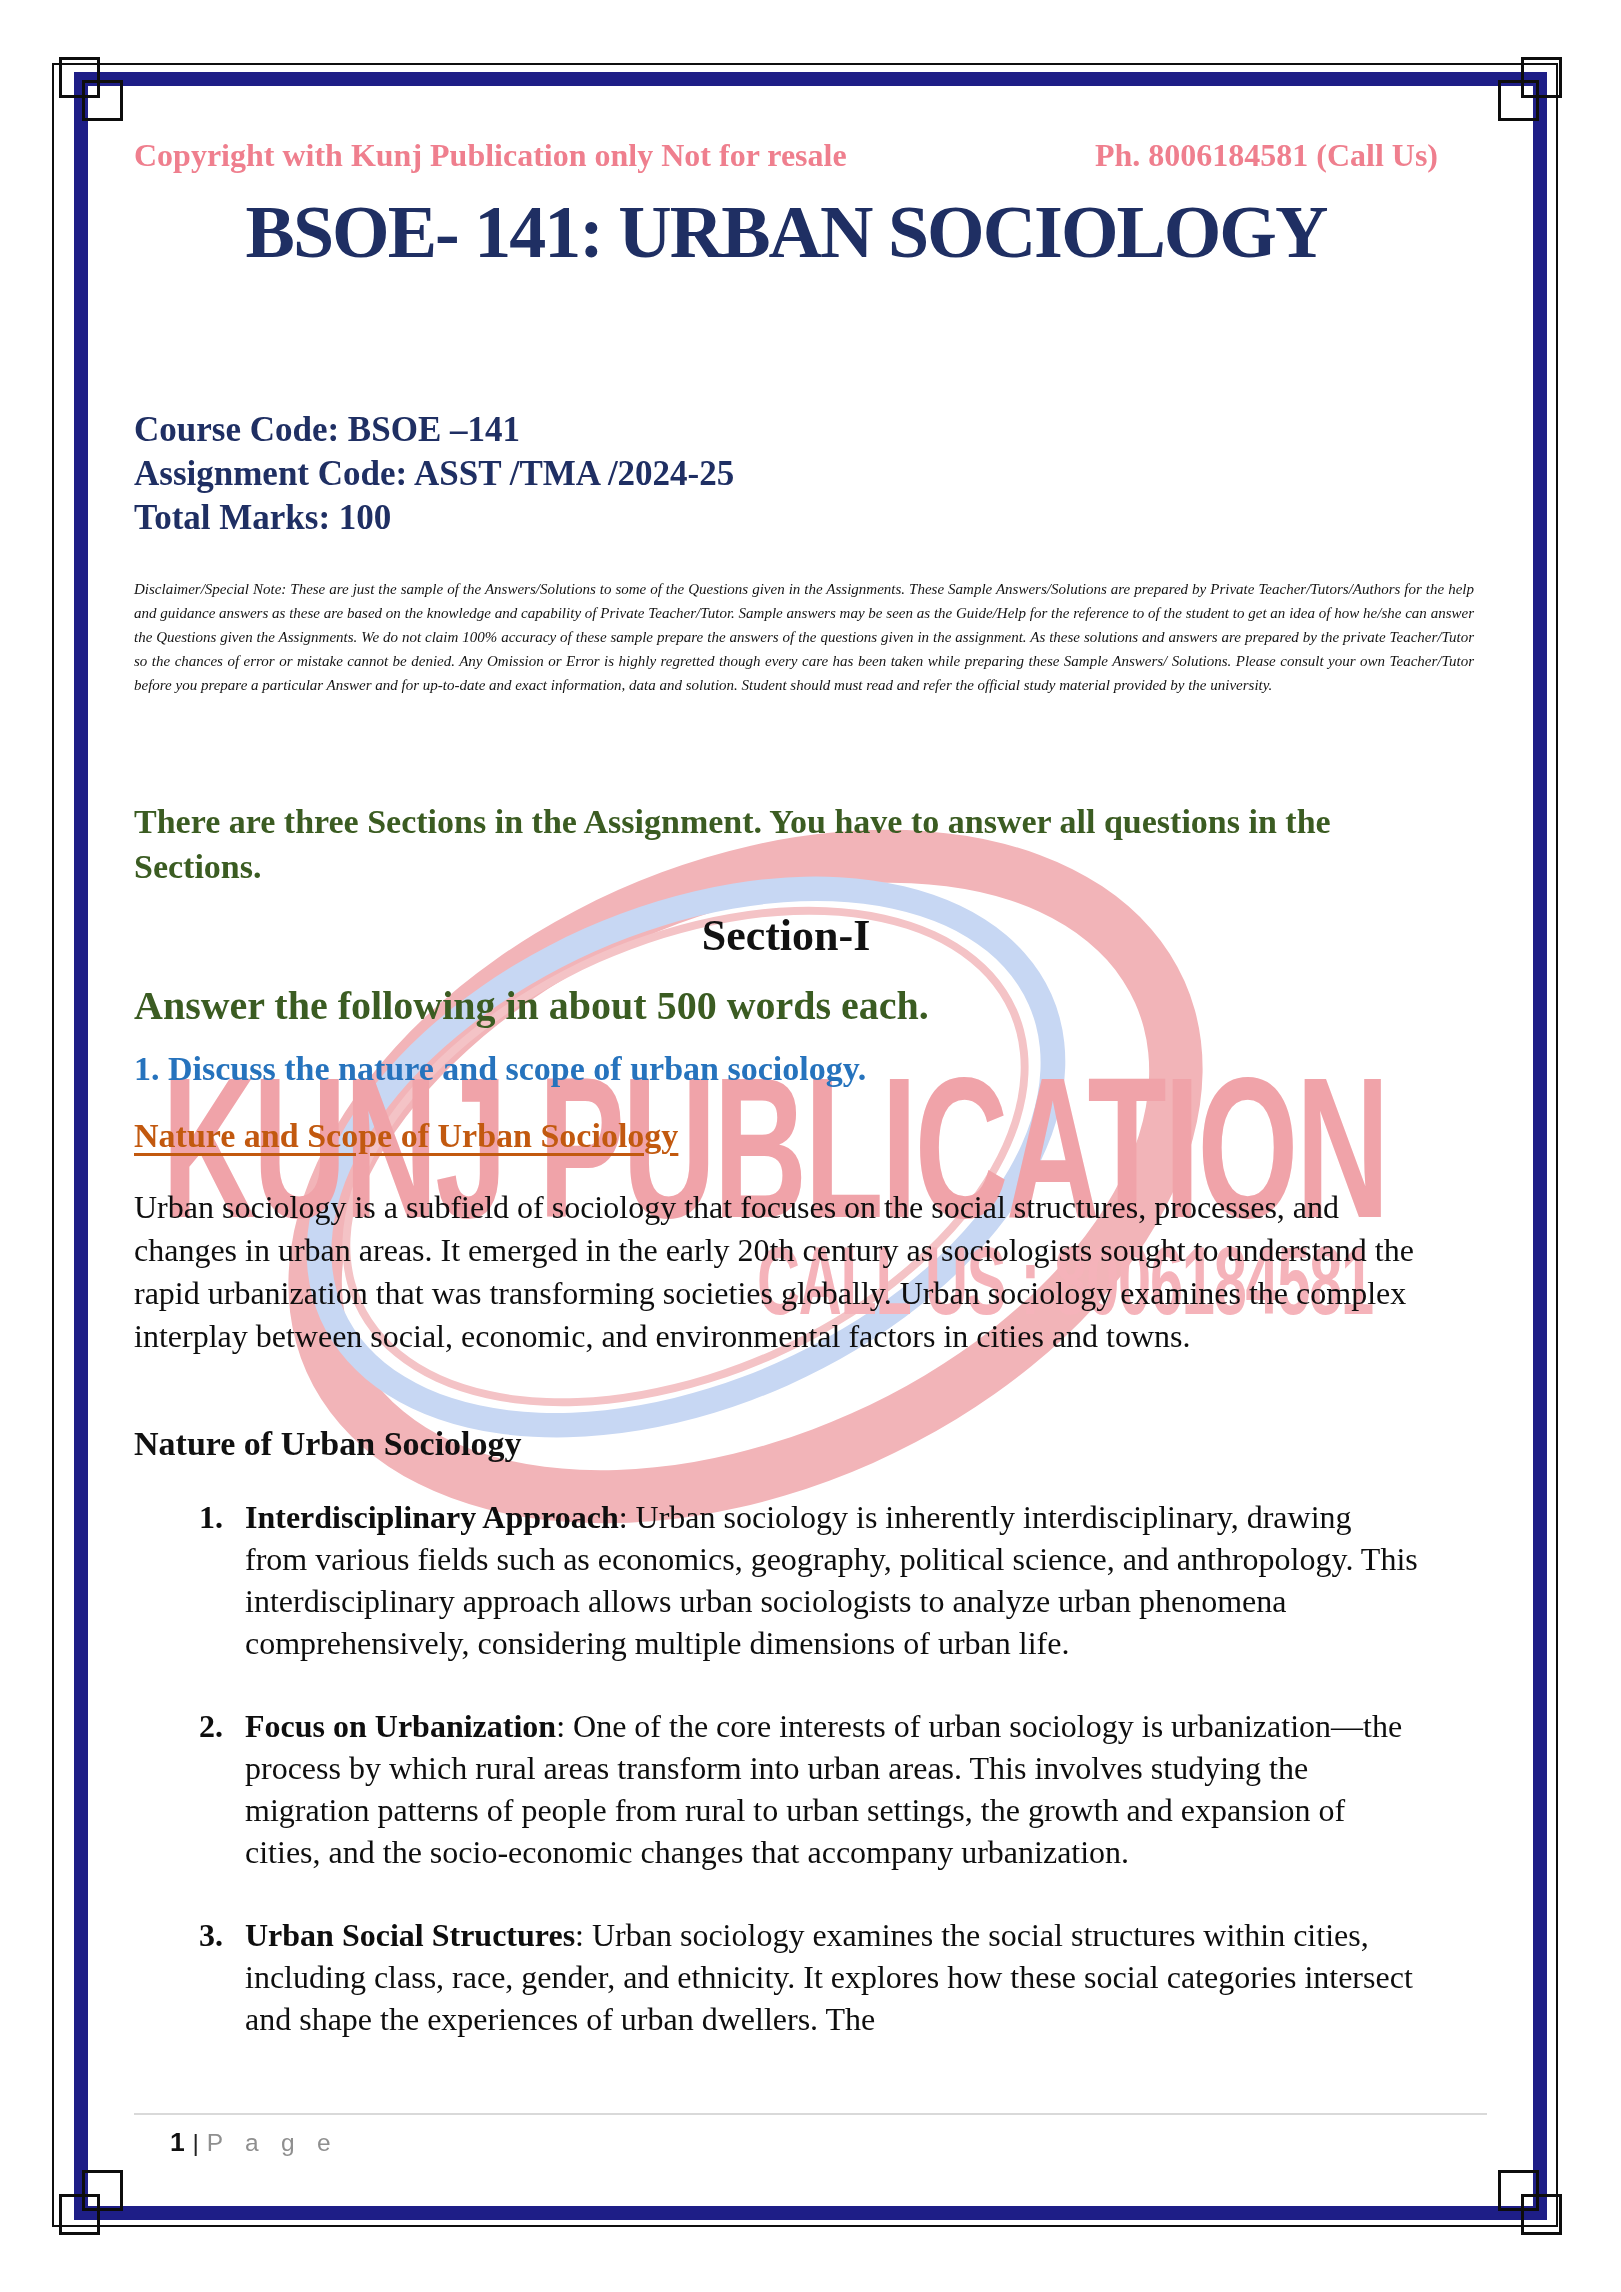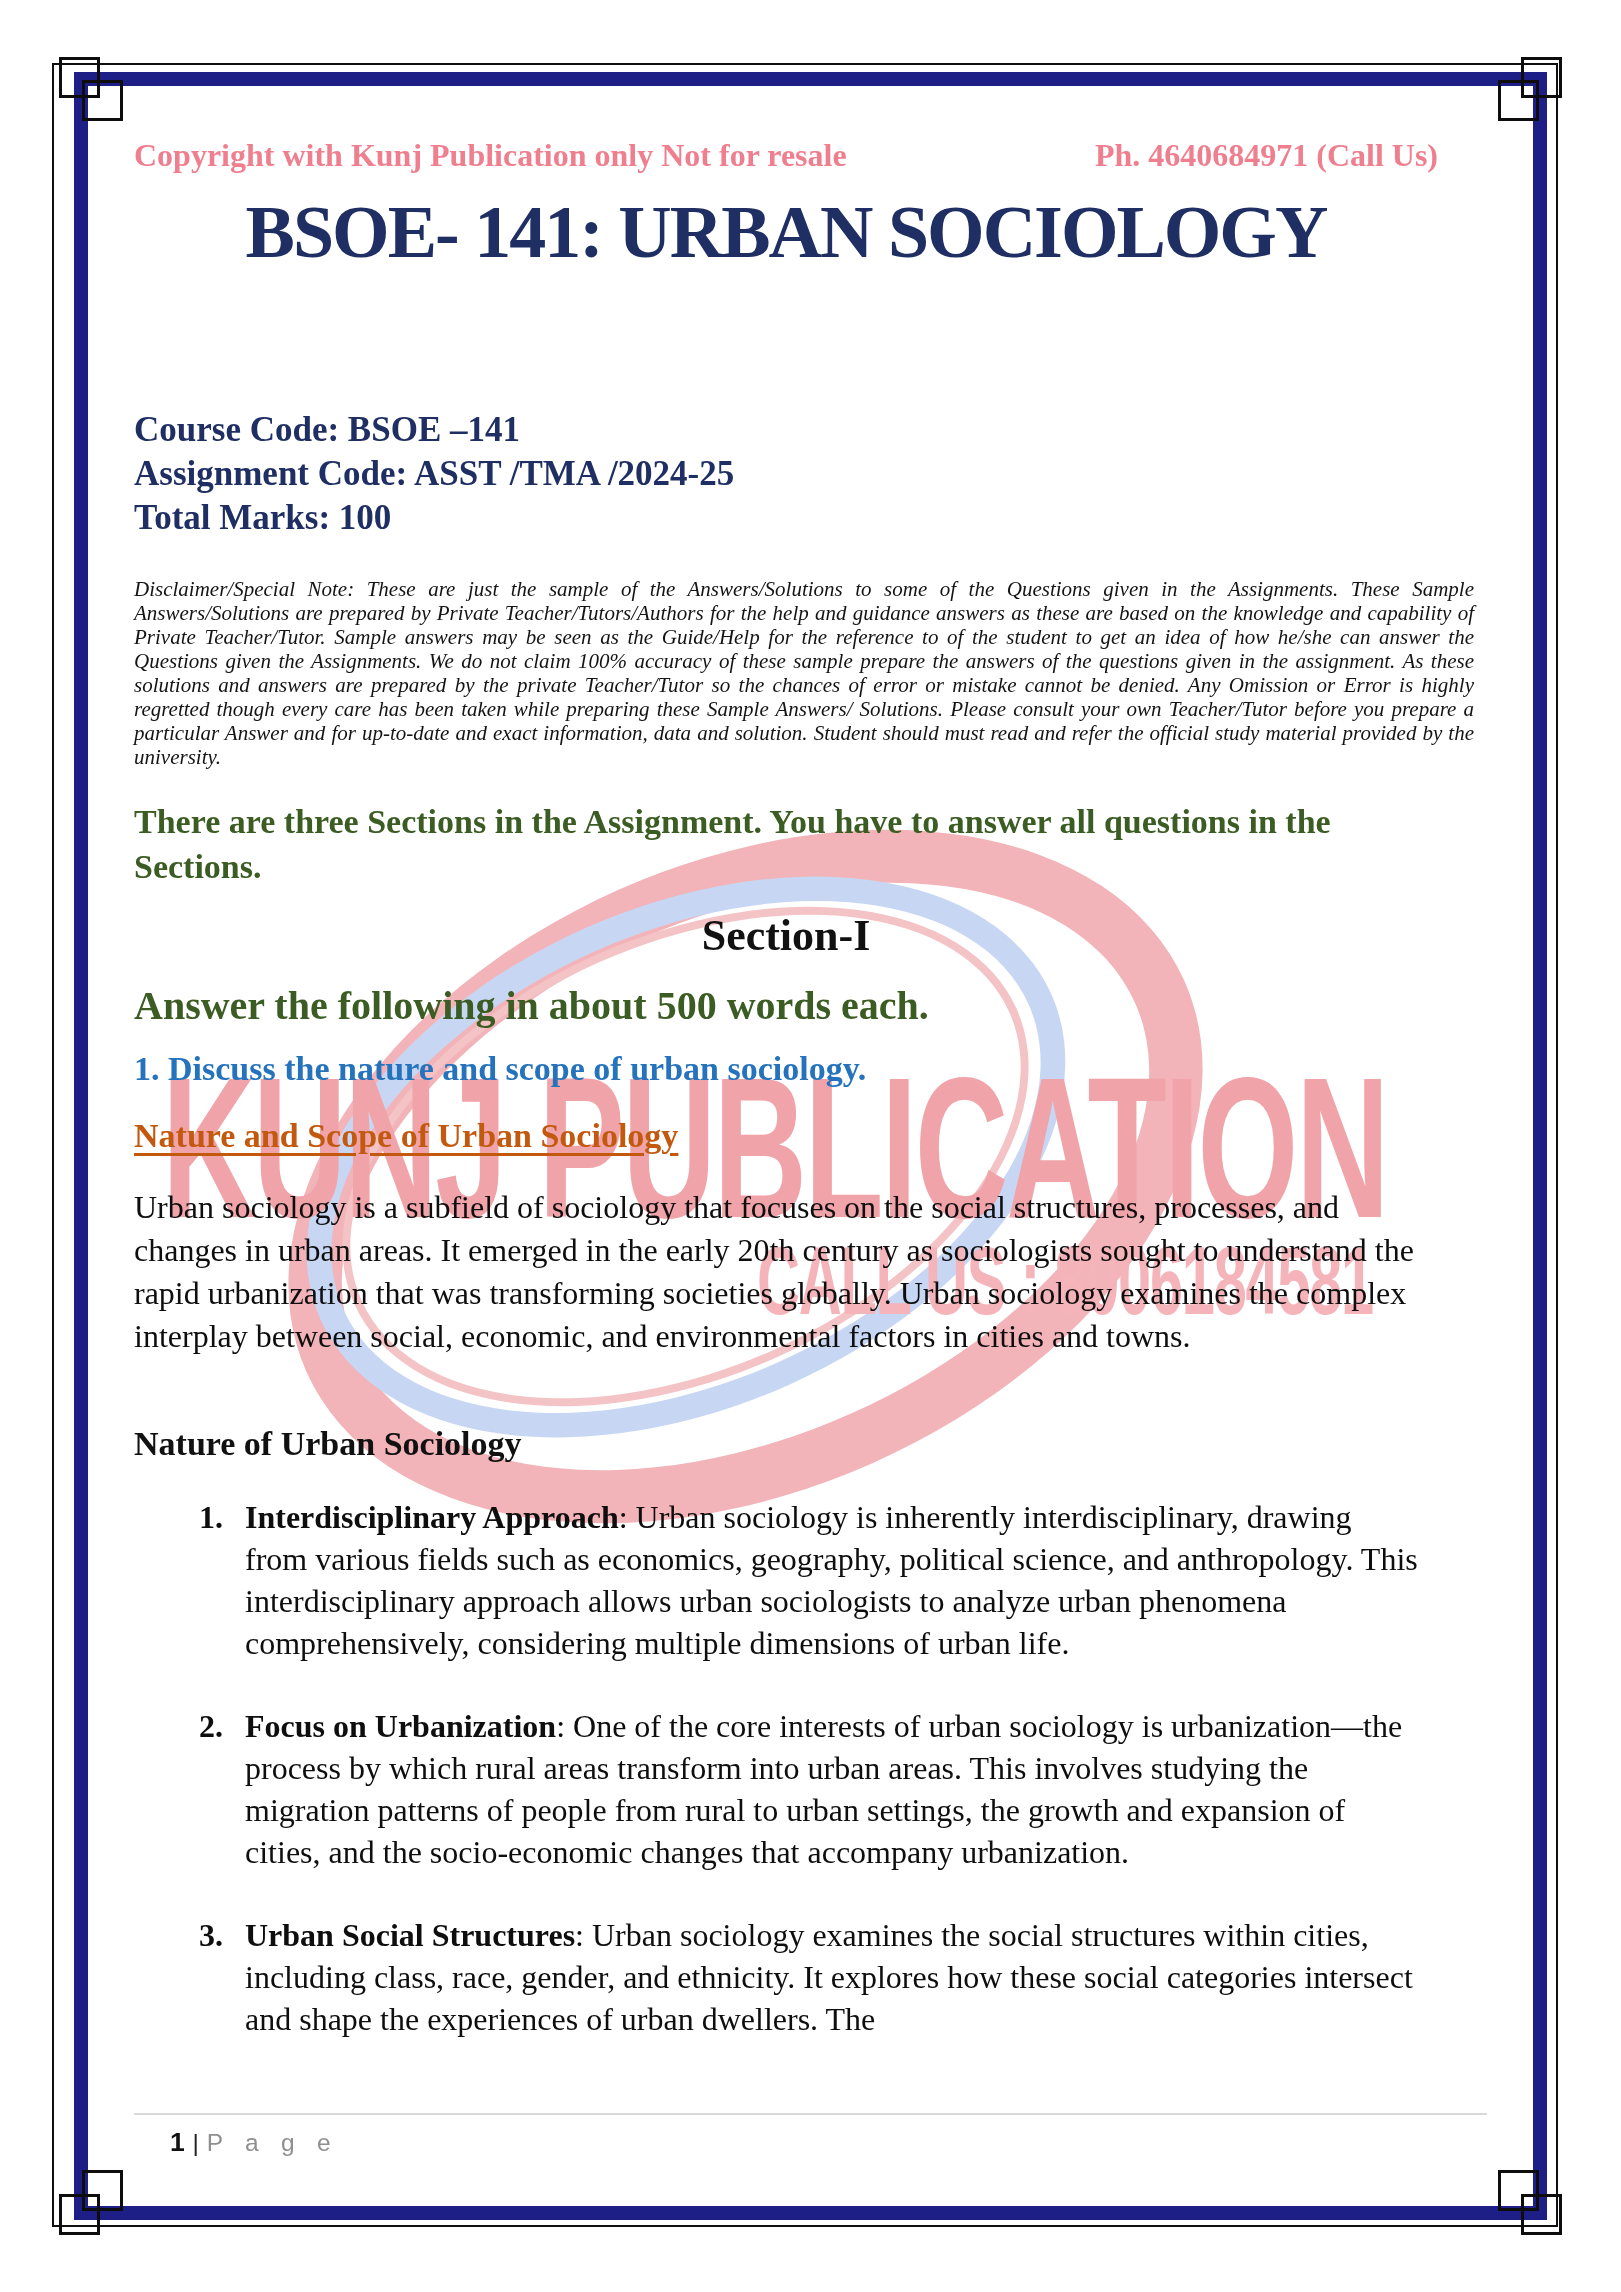--- a/index.html
+++ b/index.html
@@ -61,21 +61,21 @@
   }
   .doc-title{
     top:194px;text-align:center;color:#1f2f63;font-weight:bold;
     font-size:74px;line-height:76px;letter-spacing:-2px;white-space:nowrap;
   }
   .course{
     top:408px;text-align:left;color:#1f2f63;font-weight:bold;
     font-size:35px;line-height:44px;
   }
   .disclaimer{
-    top:577px;width:1340px;font-style:italic;font-size:21px;
+    top:577px;width:1340px;font-style:italic;font-size:15px;
     line-height:24px;text-align:justify;color:#141414;
   }
   .green-note{top:799px;color:#3b5c22;font-weight:bold;font-size:34px;line-height:45px;}
   .section-title{top:917px;text-align:center;color:#111;font-weight:bold;font-size:44px;line-height:37px;}
   .instruction{top:986px;color:#3b5c22;font-weight:bold;font-size:40px;line-height:39px;}
   .question{top:1049px;color:#2673bd;font-weight:bold;font-size:34px;line-height:39px;}
   .answer-heading{top:1116px;color:#c2590f;font-weight:bold;font-size:34px;line-height:39px;}
   .answer-heading span{text-decoration:underline;text-decoration-thickness:2.9px;text-underline-offset:5.9px;}
   .intro{top:1178px;font-size:32px;line-height:43px;margin-top:8px;}
   .subheading{top:1424px;font-weight:bold;font-size:34px;line-height:39px;color:#111;}
@@ -114,21 +114,21 @@
   <div class="corner-sq" style="left:82px;top:80px;"></div>
   <div class="corner-sq" style="left:1521px;top:57px;"></div>
   <div class="corner-sq" style="left:1498px;top:80px;"></div>
   <div class="corner-sq" style="left:59px;top:2194px;"></div>
   <div class="corner-sq" style="left:82px;top:2170px;"></div>
   <div class="corner-sq" style="left:1521px;top:2194px;"></div>
   <div class="corner-sq" style="left:1498px;top:2170px;"></div>
 
   <div class="blk copyright">
     <span>Copyright with Kunj Publication only Not for resale</span>
-    <span>Ph. 4640684971 (Call Us)</span>
+    <span>Ph. 8006184581 (Call Us)</span>
   </div>
 
   <div class="blk doc-title">BSOE- 141: URBAN SOCIOLOGY</div>
 
   <div class="blk course">
     <div>Course Code: BSOE –141</div>
     <div>Assignment Code: ASST /TMA /2024-25</div>
     <div>Total Marks: 100</div>
   </div>
 

